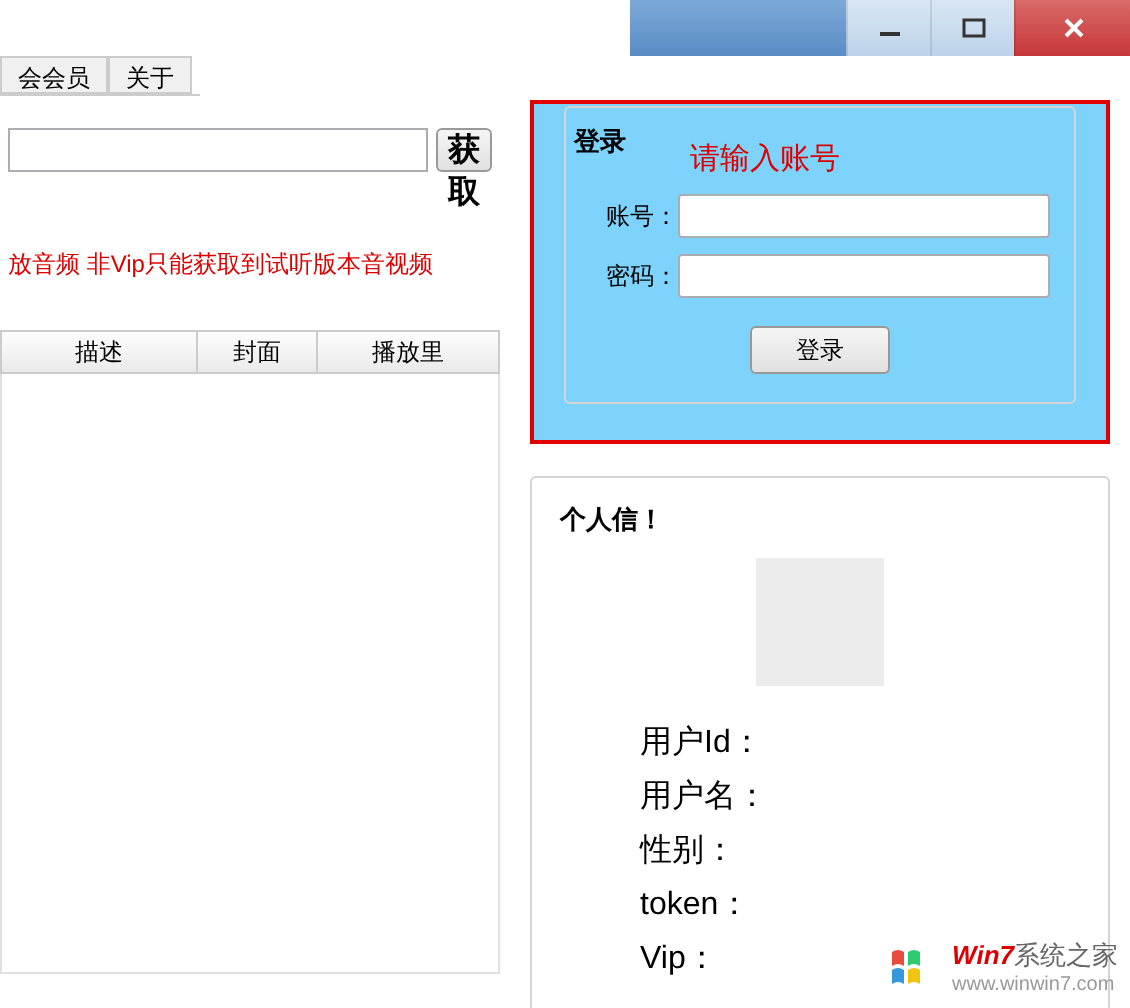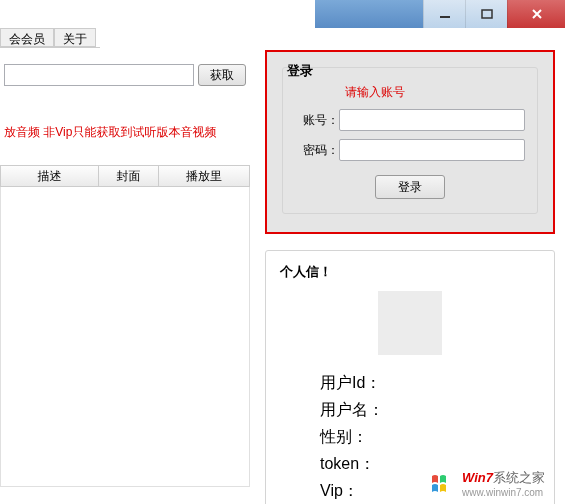--- a/index.html
+++ b/index.html
@@ -12,51 +12,51 @@
     .window-btn.close { background: linear-gradient(#d96a6a, #c73737); width: 58px; color: #fff; }
     .window-btn svg { display: block; }
     
     .menubar { position: absolute; top: 28px; left: 0; height: 20px; display: flex; background: #fff; border-bottom: 1px solid #ccc; width: 100px; }
     .menubar-inner { display: flex; }
     .menu-item { padding: 2px 8px; border: 1px solid #ccc; background: #f0f0f0; font-size: 12px; }
     
     .left-panel { position: absolute; top: 60px; left: 0; width: 250px; }
     .url-row { display: flex; gap: 4px; align-items: center; padding: 4px; }
     .url-input { flex: 1; height: 22px; border: 1px solid #abadb3; background: #fff; }
-    .get-btn { width: 48px; height: 22px; background: linear-gradient(#f5f5f5, #e1e1e1); border: 1px solid #999; border-radius: 3px; font-size: 12px; cursor: pointer; }
+    .get-btn { width: 28px; height: 22px; background: linear-gradient(#f5f5f5, #e1e1e1); border: 1px solid #999; border-radius: 3px; font-size: 16px; cursor: pointer; font-weight: bold; }
     
     .red-text { color: #d00; margin-top: 30px; padding: 4px; font-size: 12px; }
     
     .table-header { display: flex; margin-top: 20px; border: 1px solid #ccc; background: linear-gradient(#fdfdfd, #eaeaea); height: 22px; align-items: center; }
     .th { border-right: 1px solid #ccc; padding: 2px 6px; text-align: center; font-size: 12px; }
     .th:nth-child(1) { width: 98px; }
     .th:nth-child(2) { width: 60px; }
     .th:nth-child(3) { flex: 1; border-right: none; }
     .table-body { border: 1px solid #e0e0e0; border-top: none; height: 300px; background: #fff; }
     
     .right-panel { position: absolute; top: 50px; left: 265px; width: 290px; }
     
-    .login-box { border: 2px solid #e00000; padding: 15px 15px 18px 15px; position: relative; background: #e5e5e5; }
+    .login-box { border: 2px solid #e00000; padding: 1px 15px 18px 15px; position: relative; background: #7dd3fc; }
     .login-box .group-title { position: absolute; top: 10px; left: 20px; font-size: 13px; font-weight: bold; }
     .login-box .inner { border: 1px solid #d4d4d4; border-radius: 3px; padding: 10px 12px 14px 12px; }
-    .login-err { color: #d00; font-size: 12px; margin-left: 50px; margin-top: 6px; margin-bottom: 8px; }
+    .login-err { color: #d00; font-size: 15px; margin-left: 50px; margin-top: 6px; margin-bottom: 8px; }
     .form-row { display: flex; align-items: center; margin: 8px 0; font-size: 12px; justify-content: space-between; }
     .form-row label { width: 44px; text-align: right; }
     .form-row input { flex: 1; height: 22px; border: 1px solid #abadb3; background: #fff; border-radius: 2px; }
     .btn-row { display: flex; gap: 20px; justify-content: center; margin-top: 14px; }
     .login-btn, .logout-btn { width: 70px; height: 24px; border: 1px solid #999; border-radius: 3px; font-size: 12px; cursor: pointer; }
     .login-btn { background: linear-gradient(#f5f5f5, #e1e1e1); }
     .logout-btn { background: #efefef; color: #999; }
     
     .info-box { margin-top: 16px; border: 1px solid #d4d4d4; border-radius: 3px; padding: 12px 14px; position: relative; }
     .info-box .group-title { font-size: 13px; font-weight: bold; margin-bottom: 10px; }
     .avatar { width: 64px; height: 64px; background: #ececec; margin: 0 auto 18px auto; }
     .info-row { font-size: 16px; margin: 6px 0; padding-left: 40px; }
     
-    .watermark { position: absolute; bottom: 6px; right: 20px; display: flex; align-items: center; gap: 4px; font-size: 13px; }
+    .watermark { position: absolute; bottom: 6px; right: 6px; display: flex; align-items: center; gap: 4px; font-size: 13px; }
     .watermark .flag { width: 28px; height: 24px; position: relative; }
     .watermark .w7 { color: #d00; font-weight: bold; font-style: italic; }
     .watermark .rest { color: #666; }
     .watermark .sub { font-size: 10px; color: #999; }
   </style>
 </head>
 <body>
 
 <div class="window-chrome">
   <div class="window-btn min">

